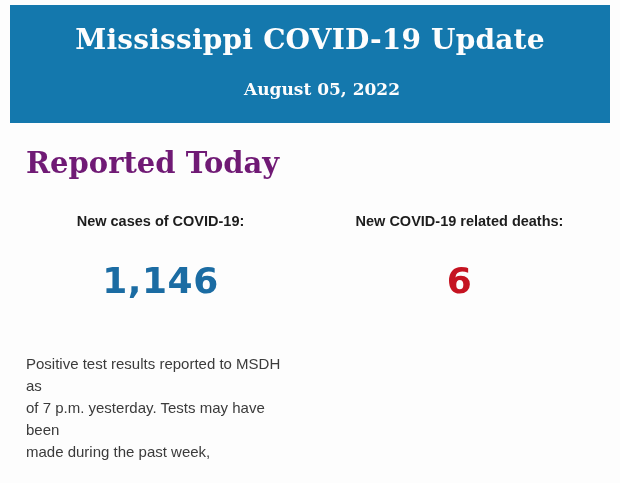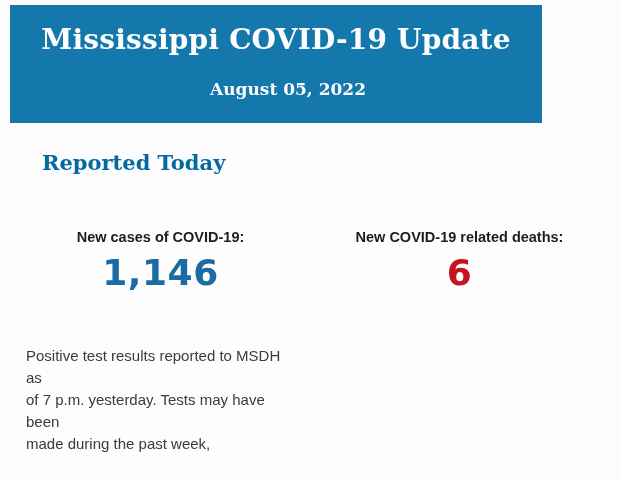--- a/index.html
+++ b/index.html
@@ -18,21 +18,21 @@
     width: 620px;
     height: 483px;
     position: relative;
   }
 
   
   .banner {
     position: absolute;
     left: 10px;
     top: 5px;
-    width: 532px;
+    width: 600px;
     height: 118px;
     text-align: center;
   }
   .banner-title {
     margin: 0;
     padding-top: 17px;
     font-family: "DejaVu Serif", "Liberation Serif", serif;
     font-weight: bold;
     font-size: 28px;
     line-height: 36px;
@@ -51,44 +51,44 @@
   
   .content {
     position: absolute;
     left: 10px;
     top: 123px;
     width: 600px;
     padding: 0 16px;
     box-sizing: border-box;
   }
   .report-heading {
-    margin: 16px;
+    margin: 0;
     margin-top: 23px;
     font-family: "DejaVu Serif", "Liberation Serif", serif;
     font-weight: bold;
-    font-size: 21px;
+    font-size: 29px;
     line-height: 34px;
-    color: #0369a1;
+    color: #701a75;
   }
   .stats-grid {
     display: grid;
     grid-template-columns: 1fr 1fr;
     column-gap: 30px;
     margin-top: 0;
   }
   .stat-label {
     margin-top: 32px;
     text-align: center;
     font-weight: bold;
     font-size: 14.5px;
     line-height: 18px;
     color: #1d1d1d;
   }
   .stat-value {
-    margin-top: 8px;
+    margin-top: 32px;
     text-align: center;
     font-family: "DejaVu Sans", sans-serif;
     font-weight: bold;
     font-size: 36px;
     line-height: 38px;
     letter-spacing: 0.5px;
   }
   .stat-desc {
     margin-top: 53px;
     font-size: 15px;

